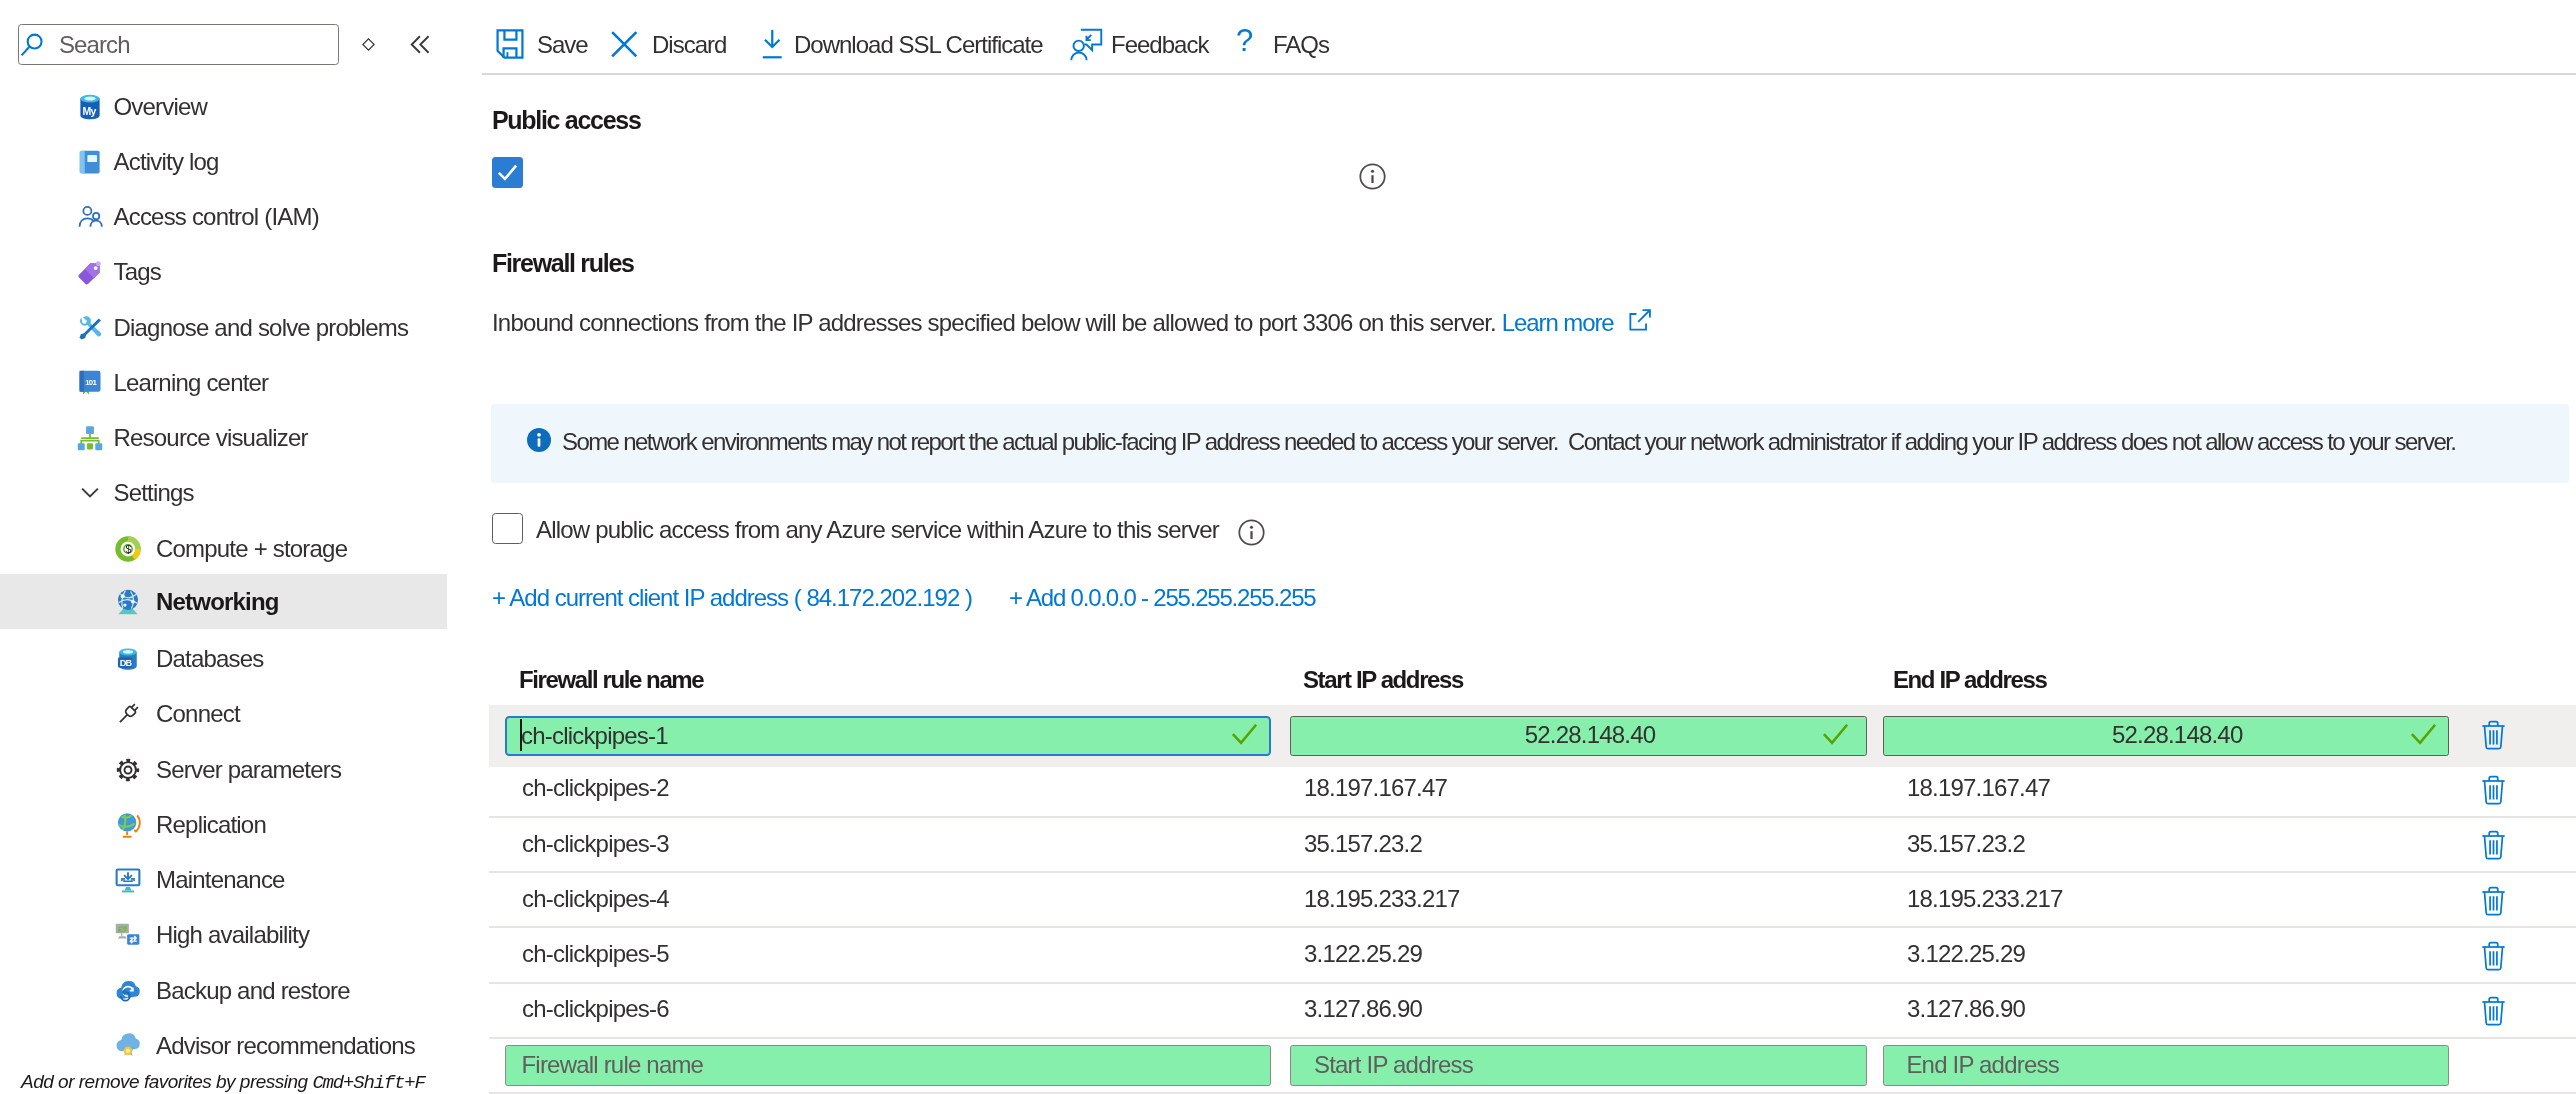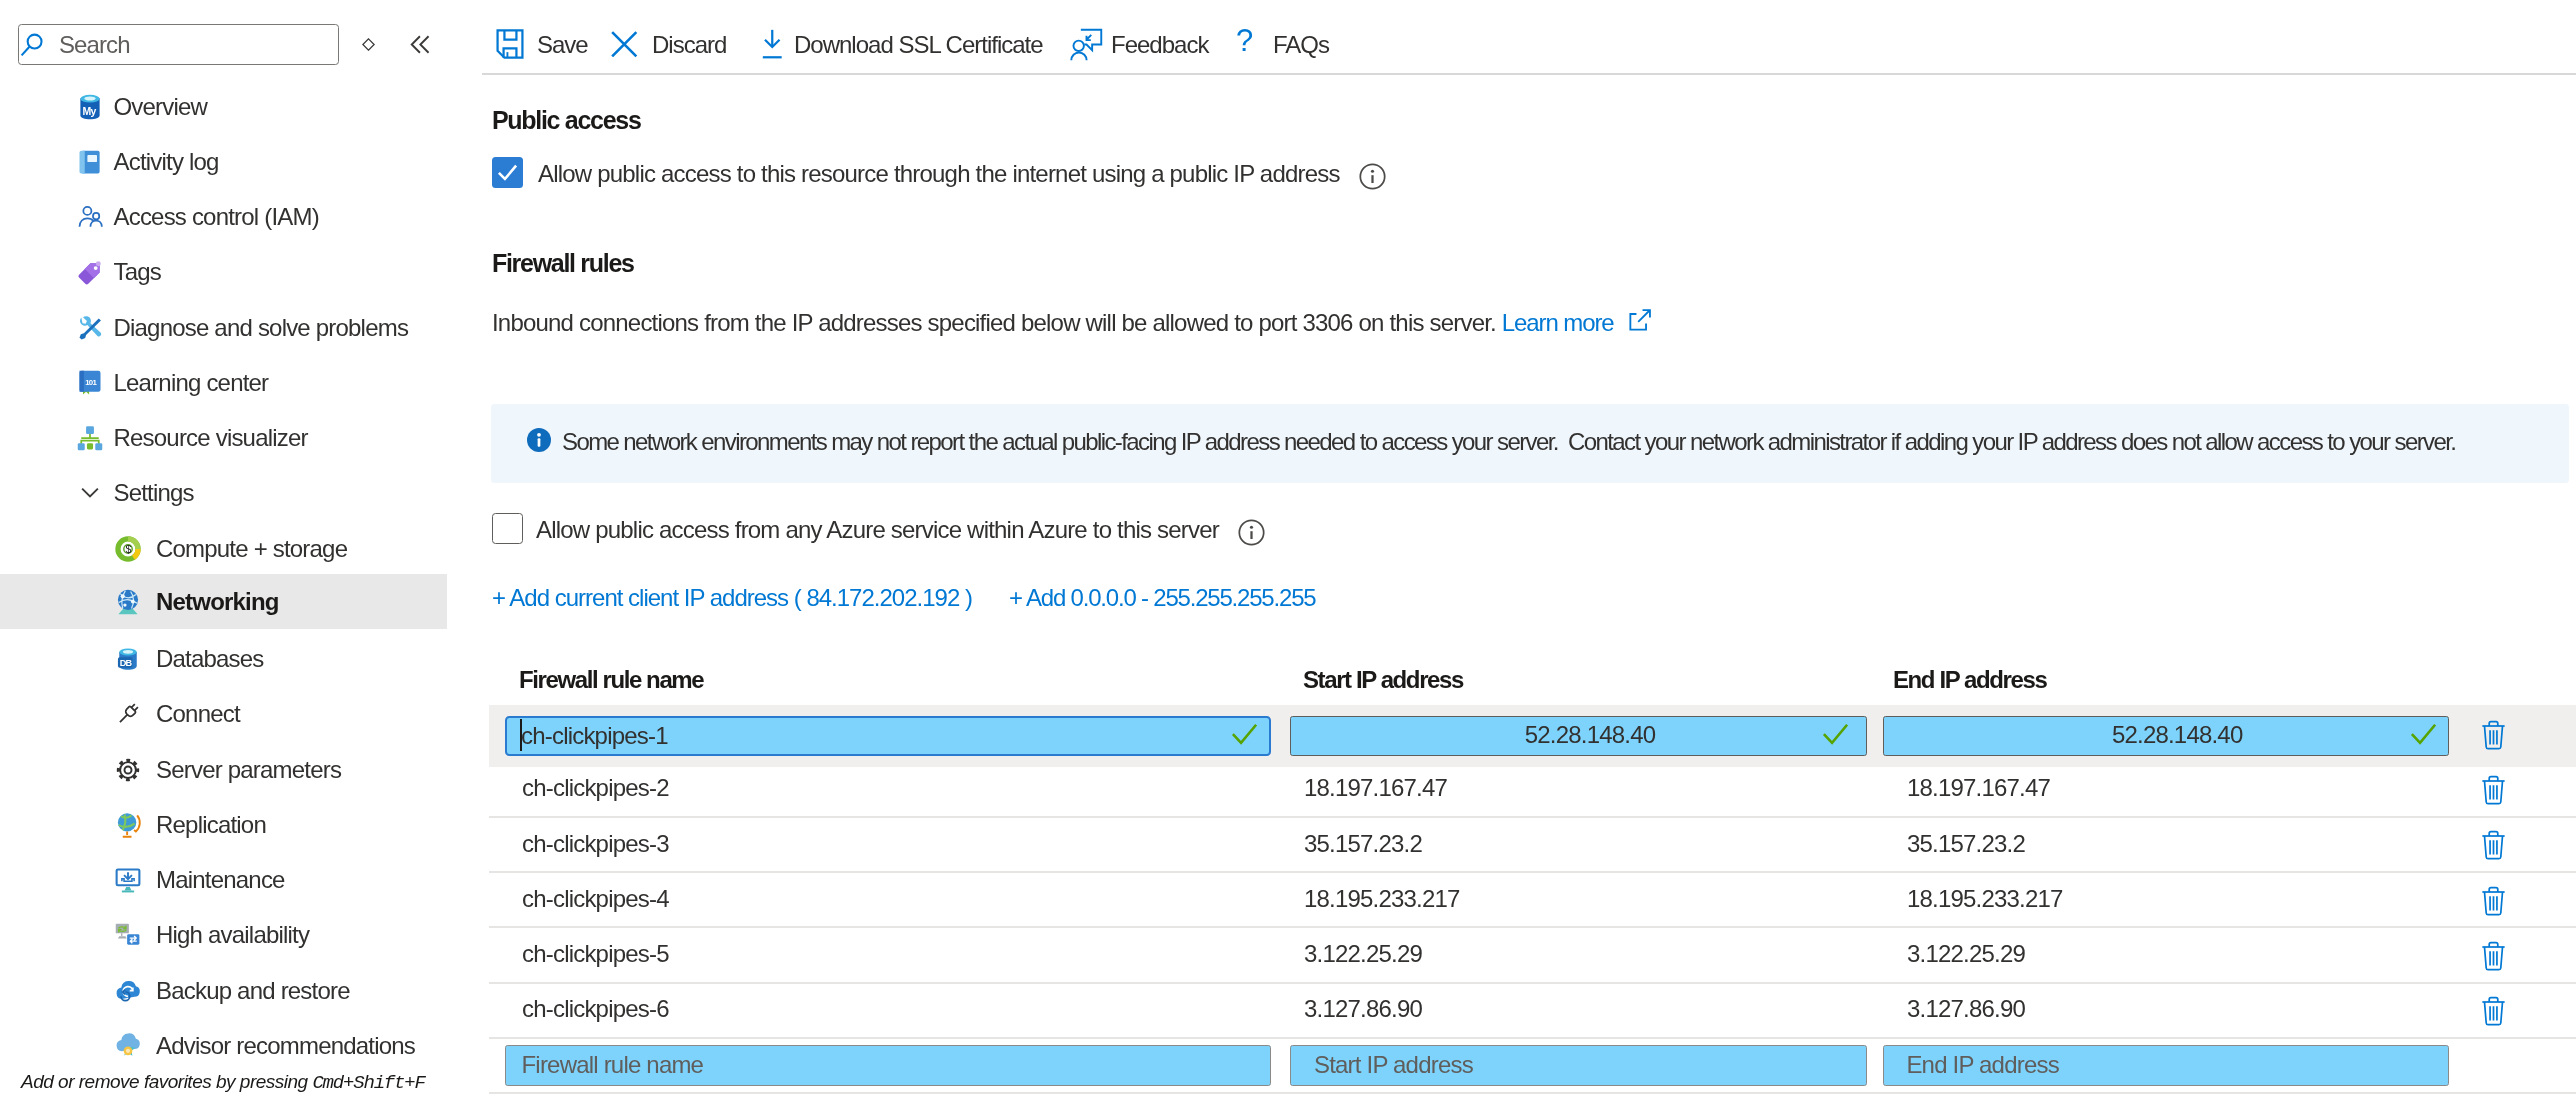--- a/index.html
+++ b/index.html
@@ -32,21 +32,21 @@
 .cb { position:absolute; width:31px; height:31px; border-radius:3.5px; }
 .cb.on { background:#2b7cd3; }
 .cb.off { border:1.7px solid #605e5c; background:#fff; }
 .info { position:absolute; }
 
 #banner { position:absolute; left:491px; top:404px; width:2078px; height:79px; background:#eff6fc; border-radius:3.5px; }
 
 
 .th { position:absolute; top:666px; font-weight:bold; font-size:24px; color:#1b1a19; letter-spacing:-1.4px; }
 #row1band { position:absolute; left:489px; top:705px; width:2087px; height:62px; background:#f0efed; }
-.inp { position:absolute; height:40px; background:#7dd3fc; border-radius:2.6px; font-size:24px; line-height:36px; white-space:nowrap; }
+.inp { position:absolute; height:40px; background:#86efac; border-radius:2.6px; font-size:24px; line-height:36px; white-space:nowrap; }
 .inp.foc { border:2.6px solid #2a7ad0; border-radius:4.3px; }
 .inp.gray { border:1.7px solid #605e5c;text-align:center; }
 .inp.empty { border:1.7px solid #8c8a88; color:#605e5c; }
 .tcell { position:absolute; font-size:24px; color:#323130; white-space:nowrap; }
 .sep { position:absolute; left:489px; width:2087px; height:1.7px; background:#e6e5e4; }
 .trash { position:absolute; left:2481px; }
 .gcheck { position:absolute; }
 </style>
 </head>
 <body>
@@ -261,21 +261,20 @@
 <div class="tbl" style="left:1111px">Feedback</div>
 <div class="tbl" style="left:1236px;color:#0078d4;font-size:31px;top:28px">?</div>
 <div class="tbl" style="left:1273px">FAQs</div>
 </div>
 <div id="divider"></div>
 
 <div class="h2" style="top:106px">Public access</div>
 <div class="cb on" style="left:492px;top:157px"><svg width="31" height="31" viewBox="0 0 36 36" fill="none" stroke="#fff" stroke-width="3">
         <path d="M8 18.5 L15 25.5 L28 10"></path>
       </svg></div>
-<div class="body" style="left:538px;top:160px">Allow public access to this resource through the internet using a public IP address</div>
 <svg class="info" style="left:1359px;top:163px" width="27" height="27" viewBox="0 0 31 31" fill="none">
       <circle cx="15.5" cy="15.5" r="14" stroke="#4d4b49" stroke-width="2"></circle>
       <circle cx="15.5" cy="9.5" r="1.8" fill="#4d4b49"></circle>
       <path d="M15.5 14 V23" stroke="#4d4b49" stroke-width="2.6"></path>
     </svg>
 
 <div class="h2" style="top:249px">Firewall rules</div>
 <div class="body" style="left:492px;top:307px">Inbound connections from the IP addresses specified below will be allowed to port 3306 on this server. <span class="link" style="letter-spacing:-1.1px">Learn more</span>
 <svg style="display:inline-block;vertical-align:-3.5px;margin-left:7px" width="27" height="27" viewBox="0 0 31 31" fill="none" stroke="#0078d4" stroke-width="2.1">
         <path d="M12 8 H5 V26 H23 V19"></path>

